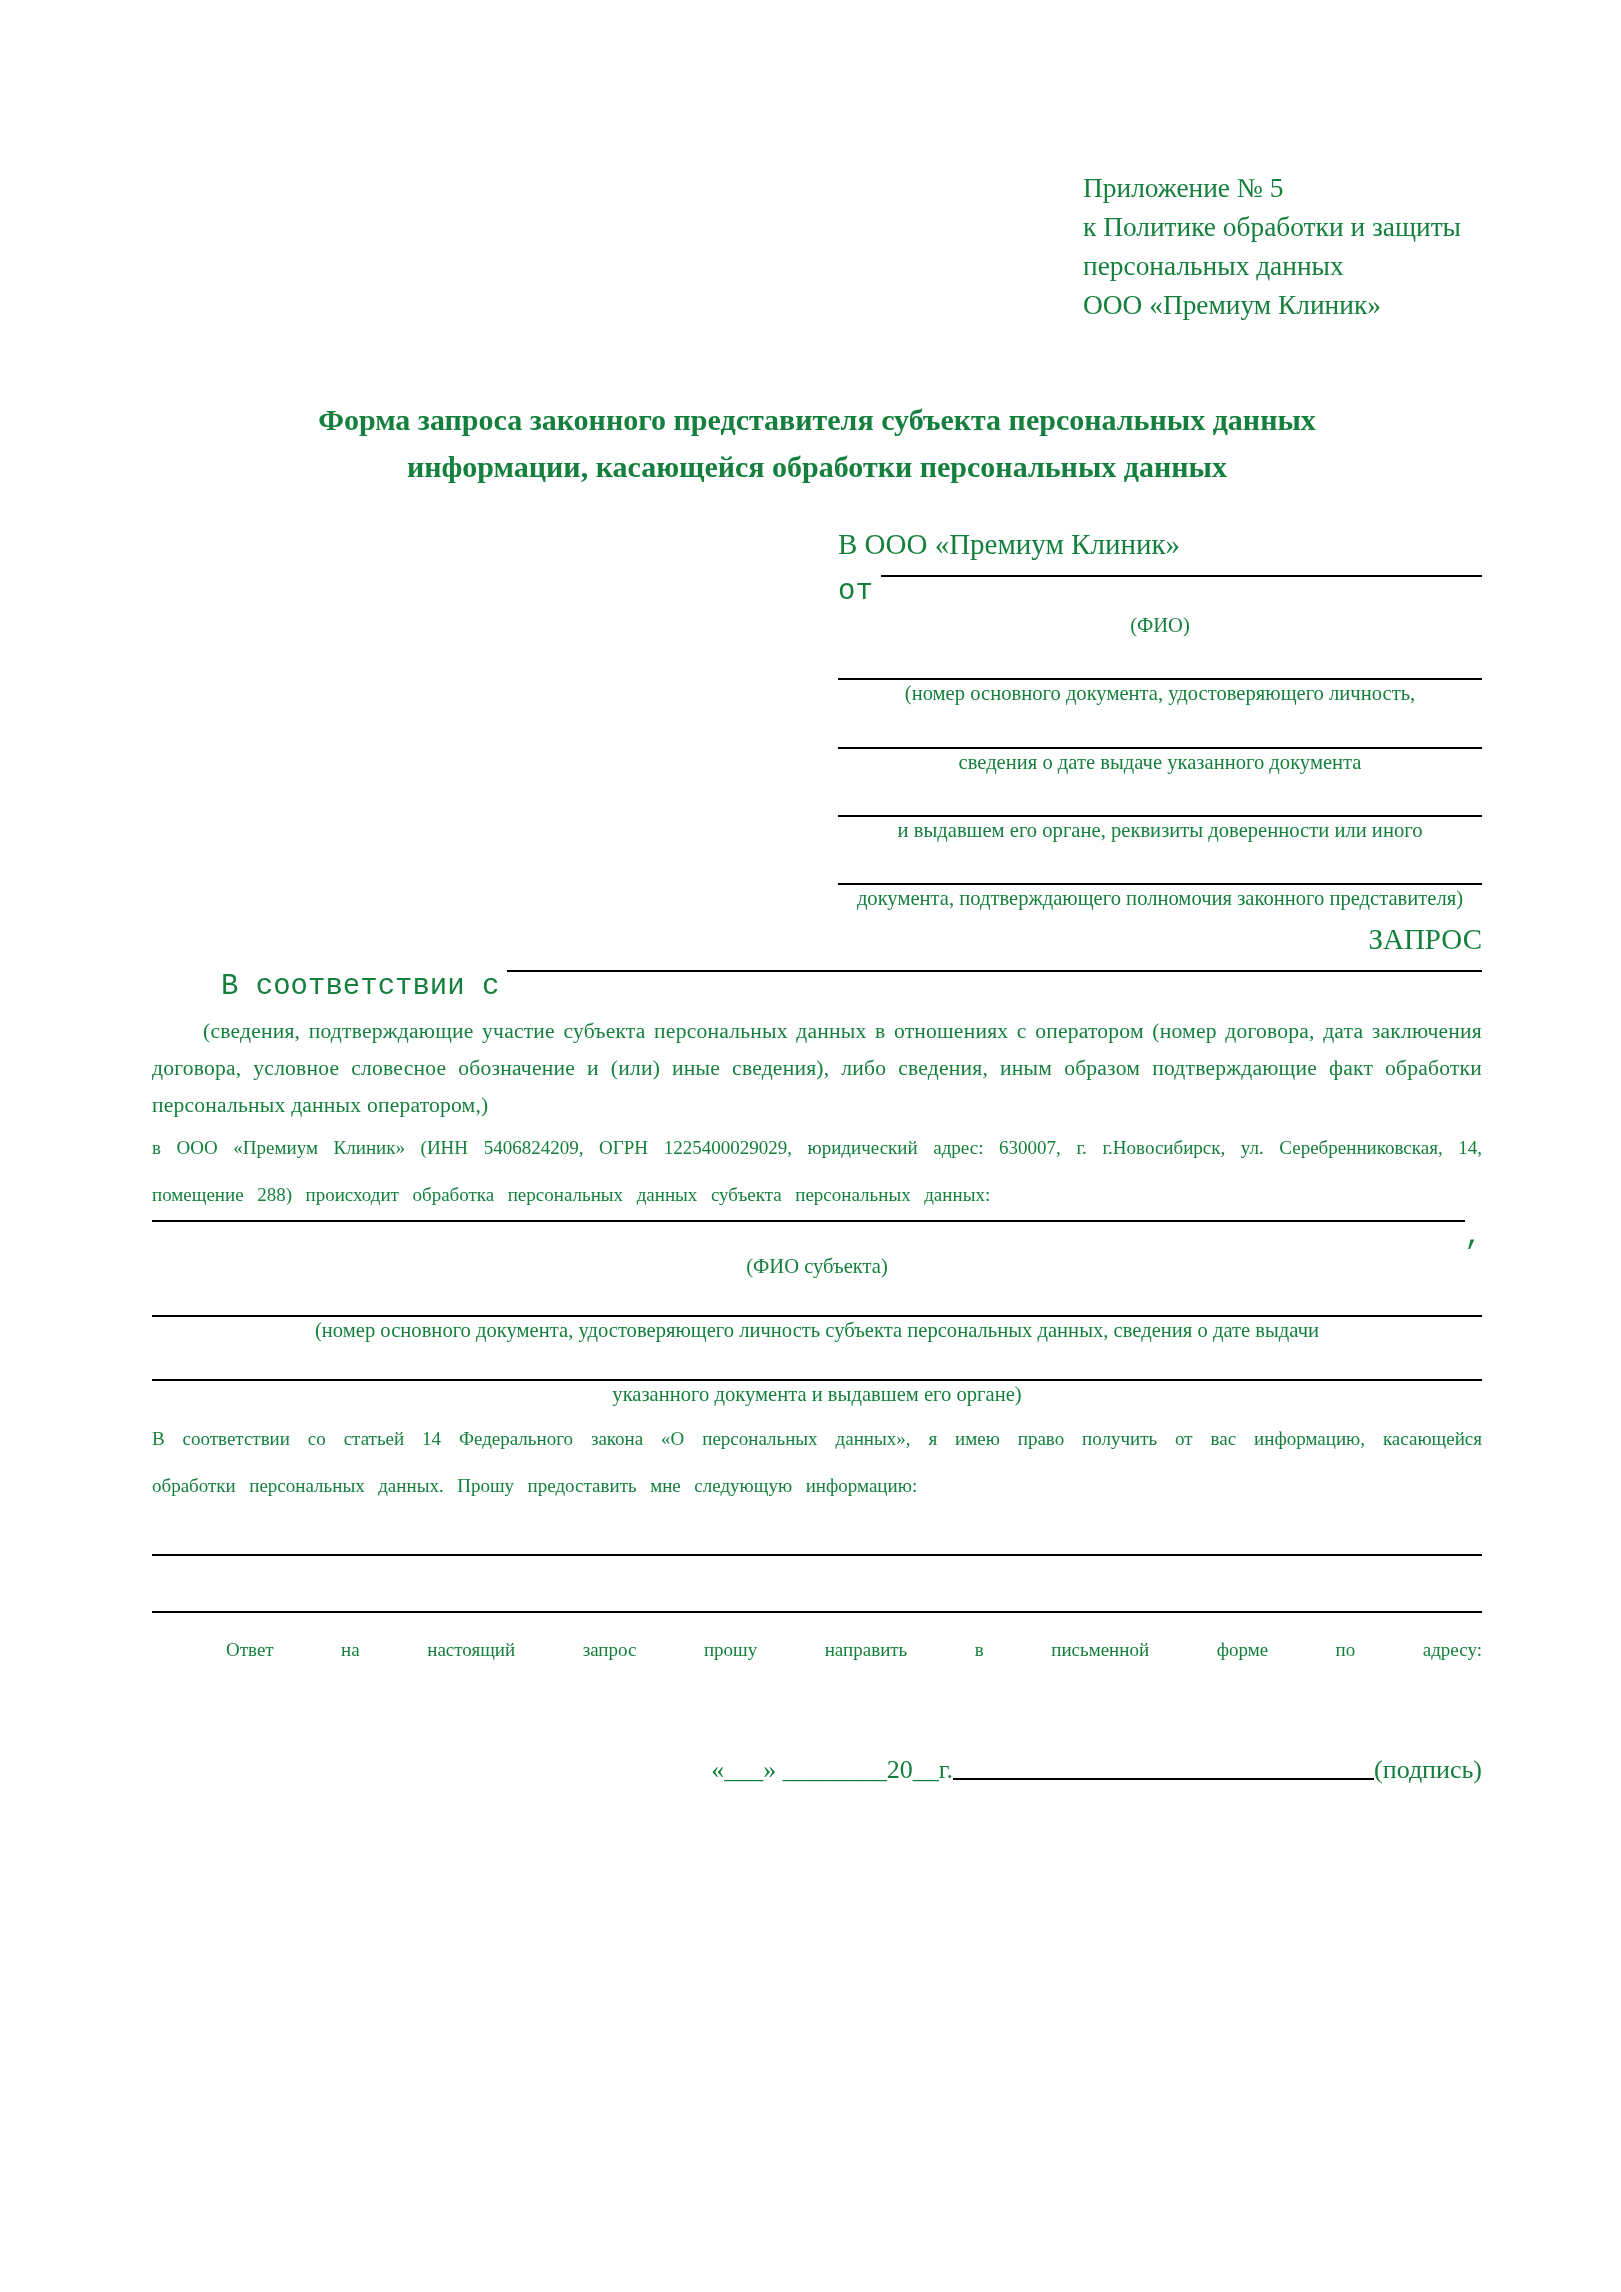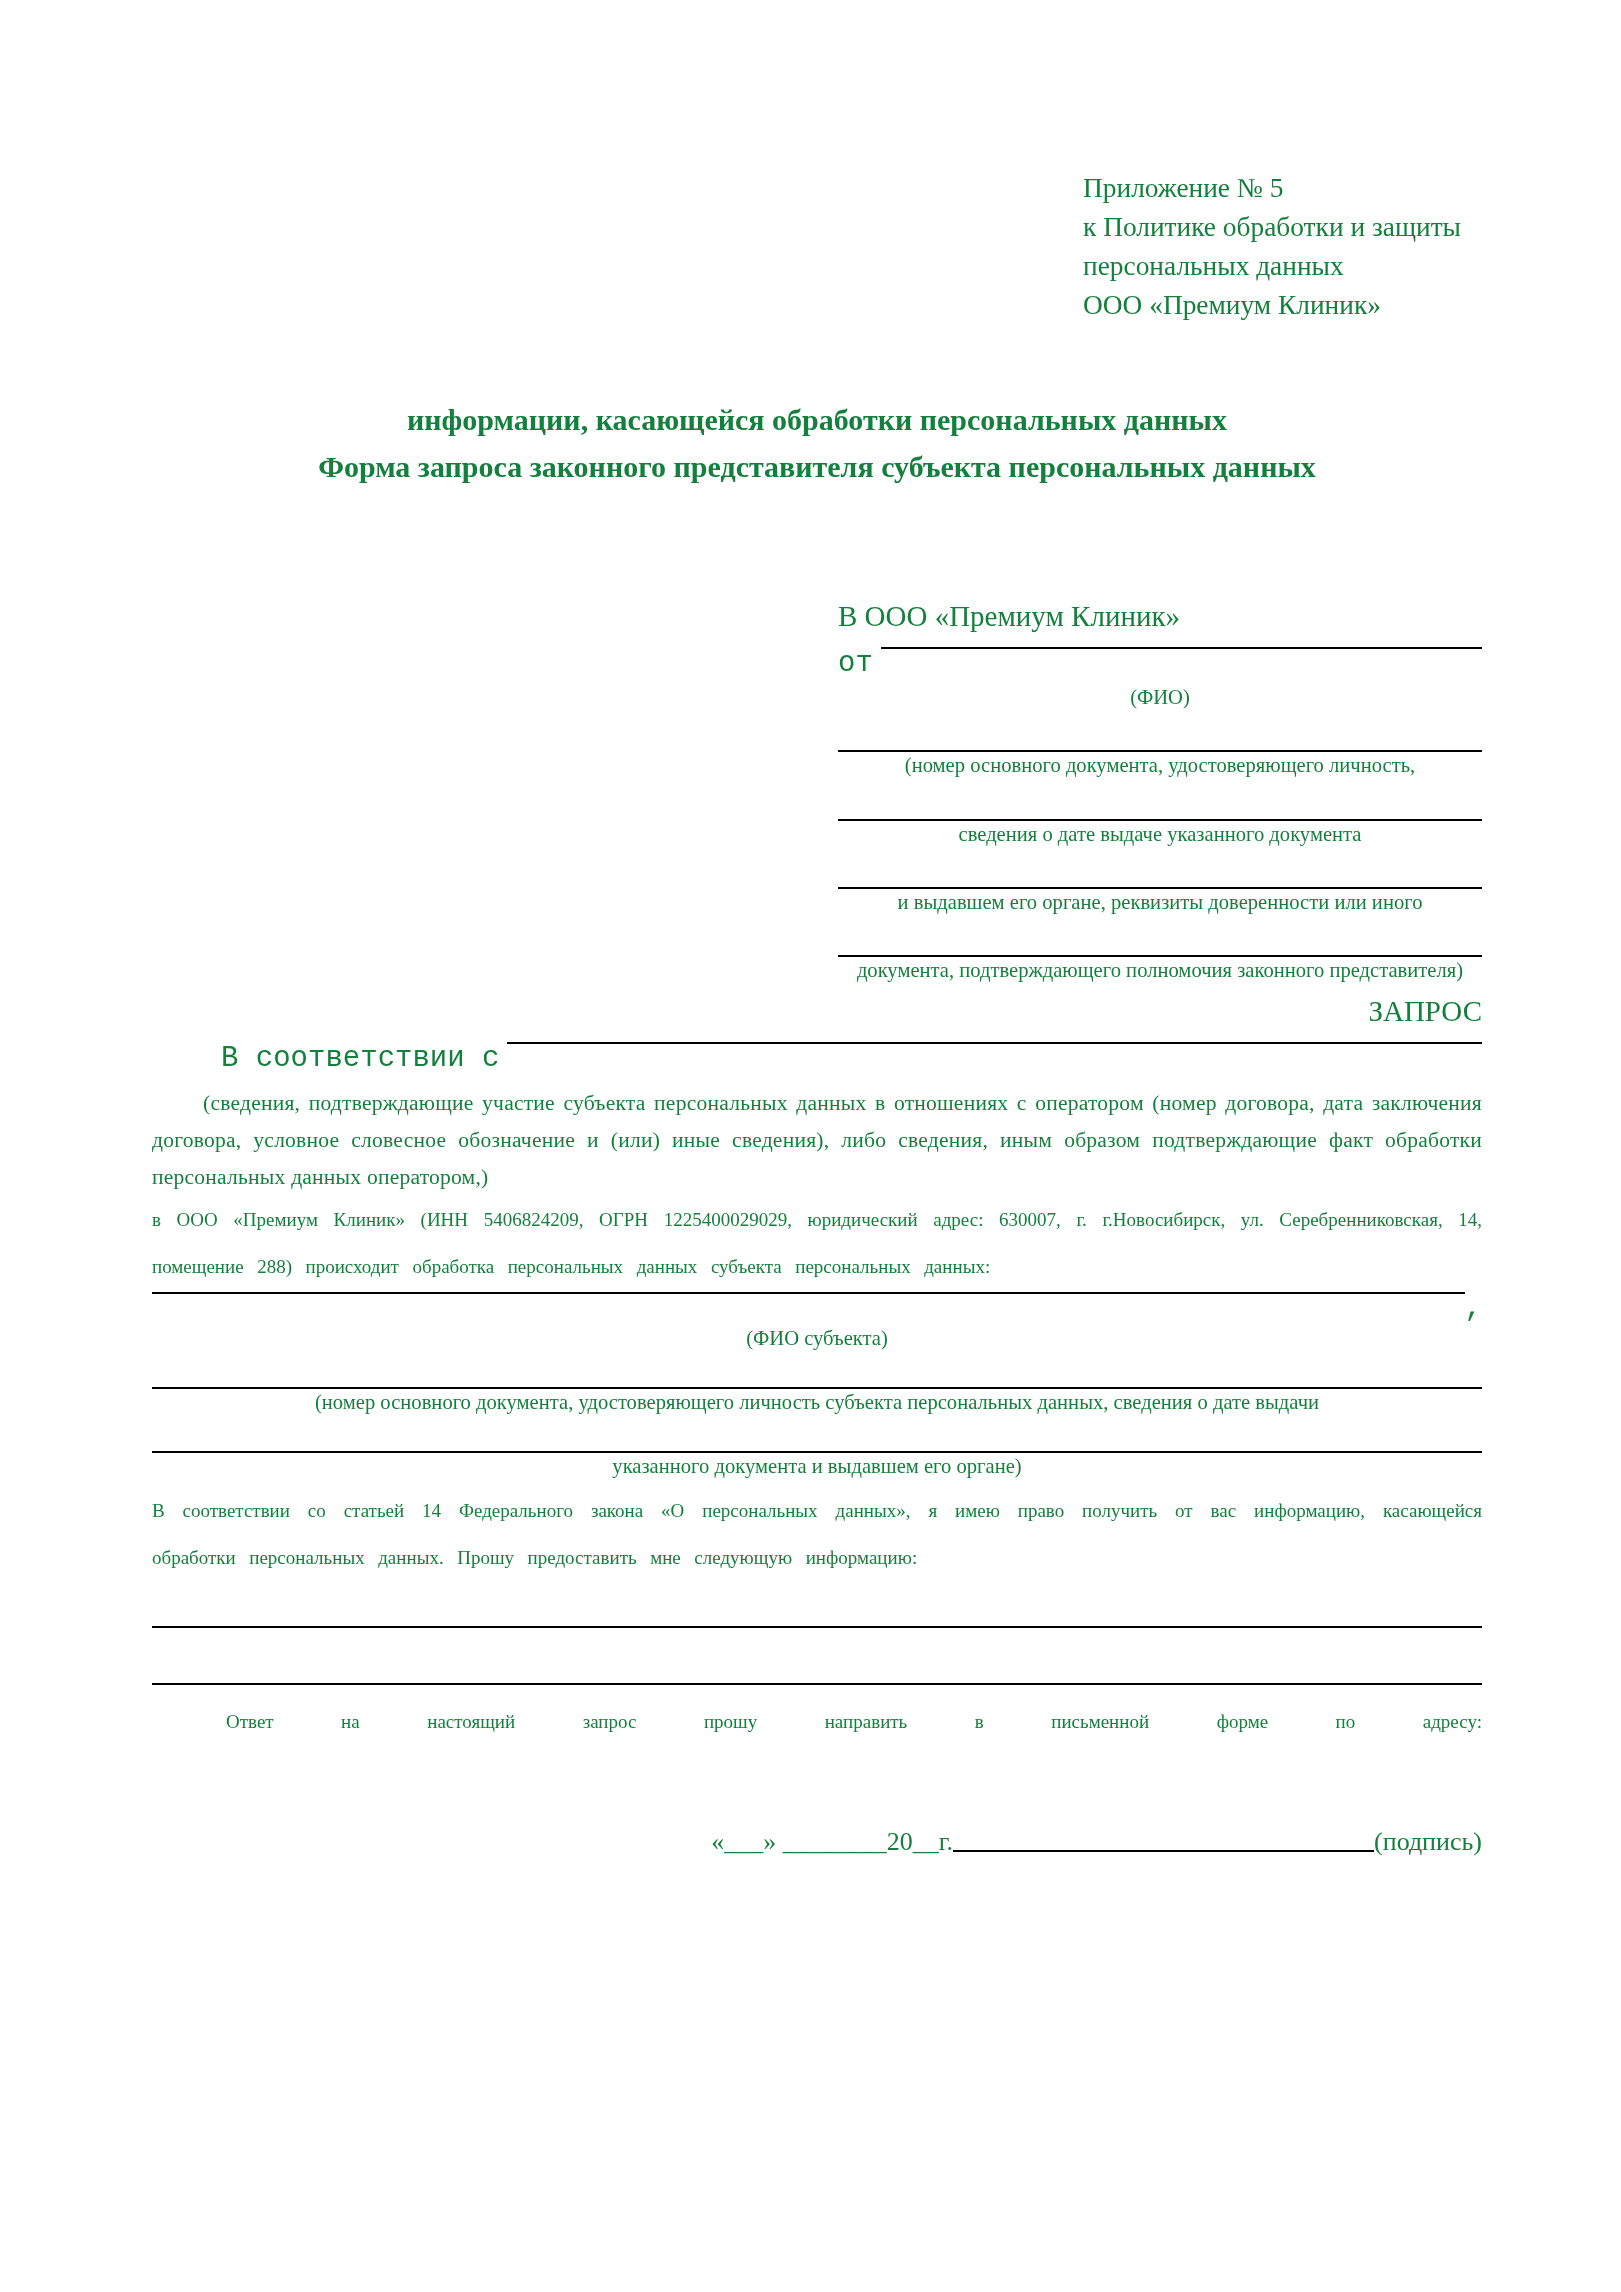--- a/index.html
+++ b/index.html
@@ -27,21 +27,21 @@
   
   .title {
     margin-top: 71px;
     text-align: center;
     font-weight: bold;
     font-size: 30px;
     line-height: 47px;
   }
   
   .addressee {
-    margin-top: 108px;
+    margin-top: 36px;
     margin-left: 686px;
     width: 644px;
     font-size: 29px;
   }
   .addressee .to-line { line-height: 37px; }
   .row { display: flex; align-items: flex-start; font-family: Liberation Mono, monospace; }
   .from-row { margin-top: 11.8px; height: 37px; }
   .lbl { white-space: nowrap; }
   .line {
     flex: 1;
@@ -120,22 +120,22 @@
 <div class="page">
 
   <div class="appendix">
     <div>Приложение № 5</div>
     <div>к Политике обработки и защиты</div>
     <div>персональных данных</div>
     <div>ООО «Премиум Клиник»</div>
   </div>
 
   <div class="title">
+    <div>Форма запроса законного представителя субъекта персональных данных</div>
     <div>информации, касающейся обработки персональных данных</div>
-    <div>Форма запроса законного представителя субъекта персональных данных</div>
   </div>
 
   <div class="addressee">
     <div class="to-line">В ООО «Премиум Клиник»</div>
     <div class="row from-row">
       <span class="lbl">от</span>
       <span class="line"></span>
     </div>
     <div class="caption">(ФИО)</div>
 

